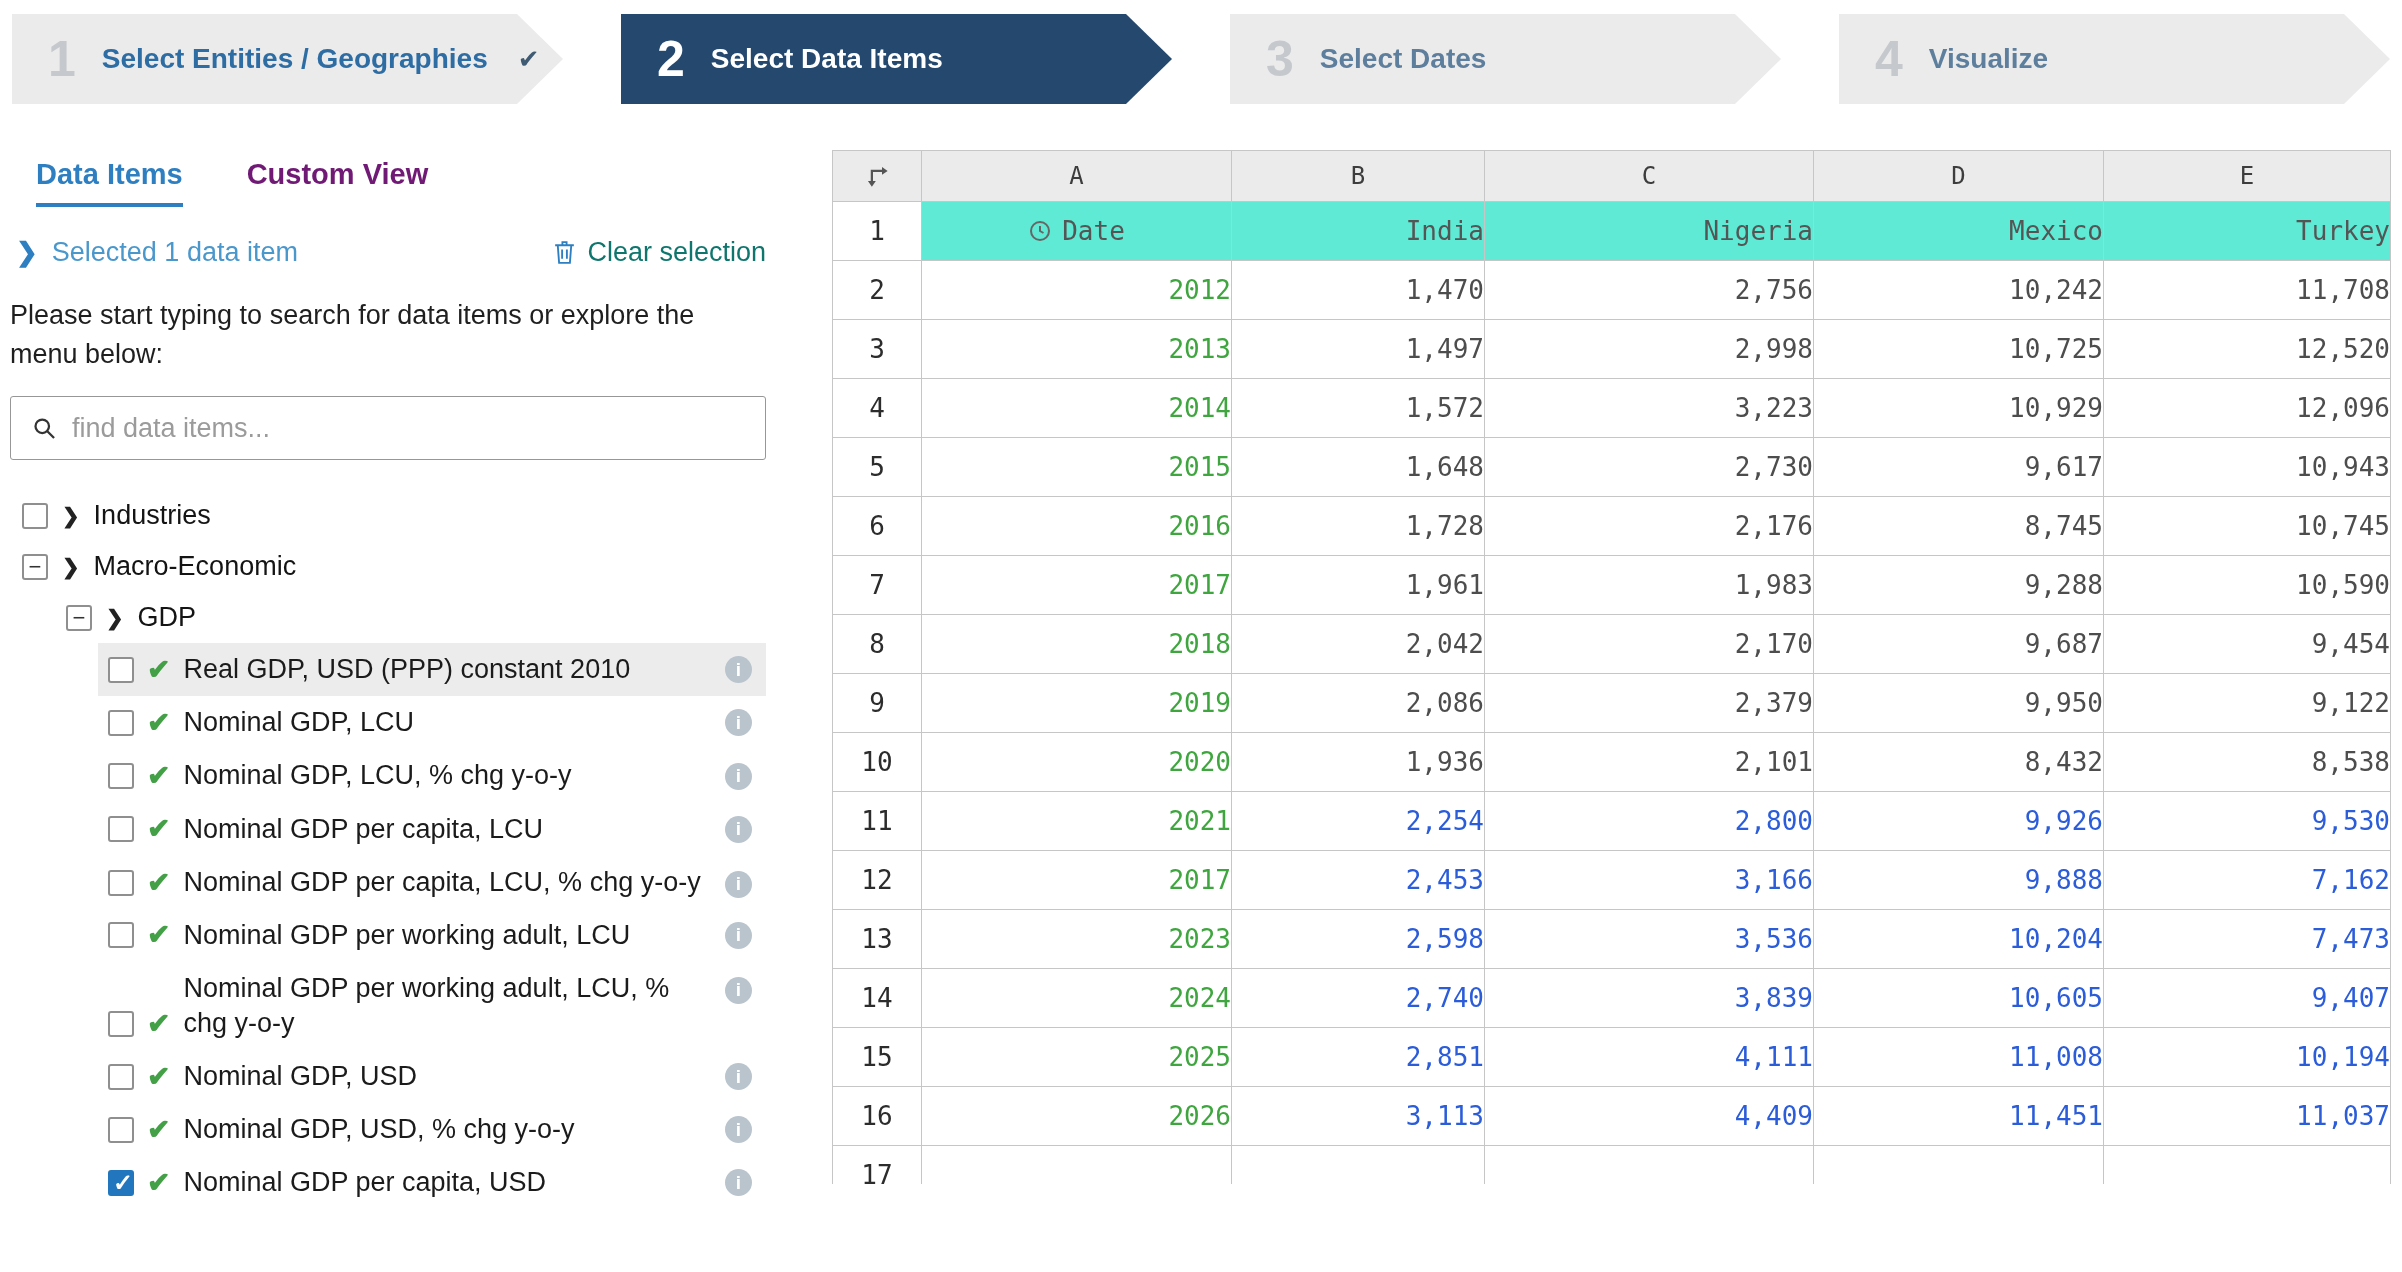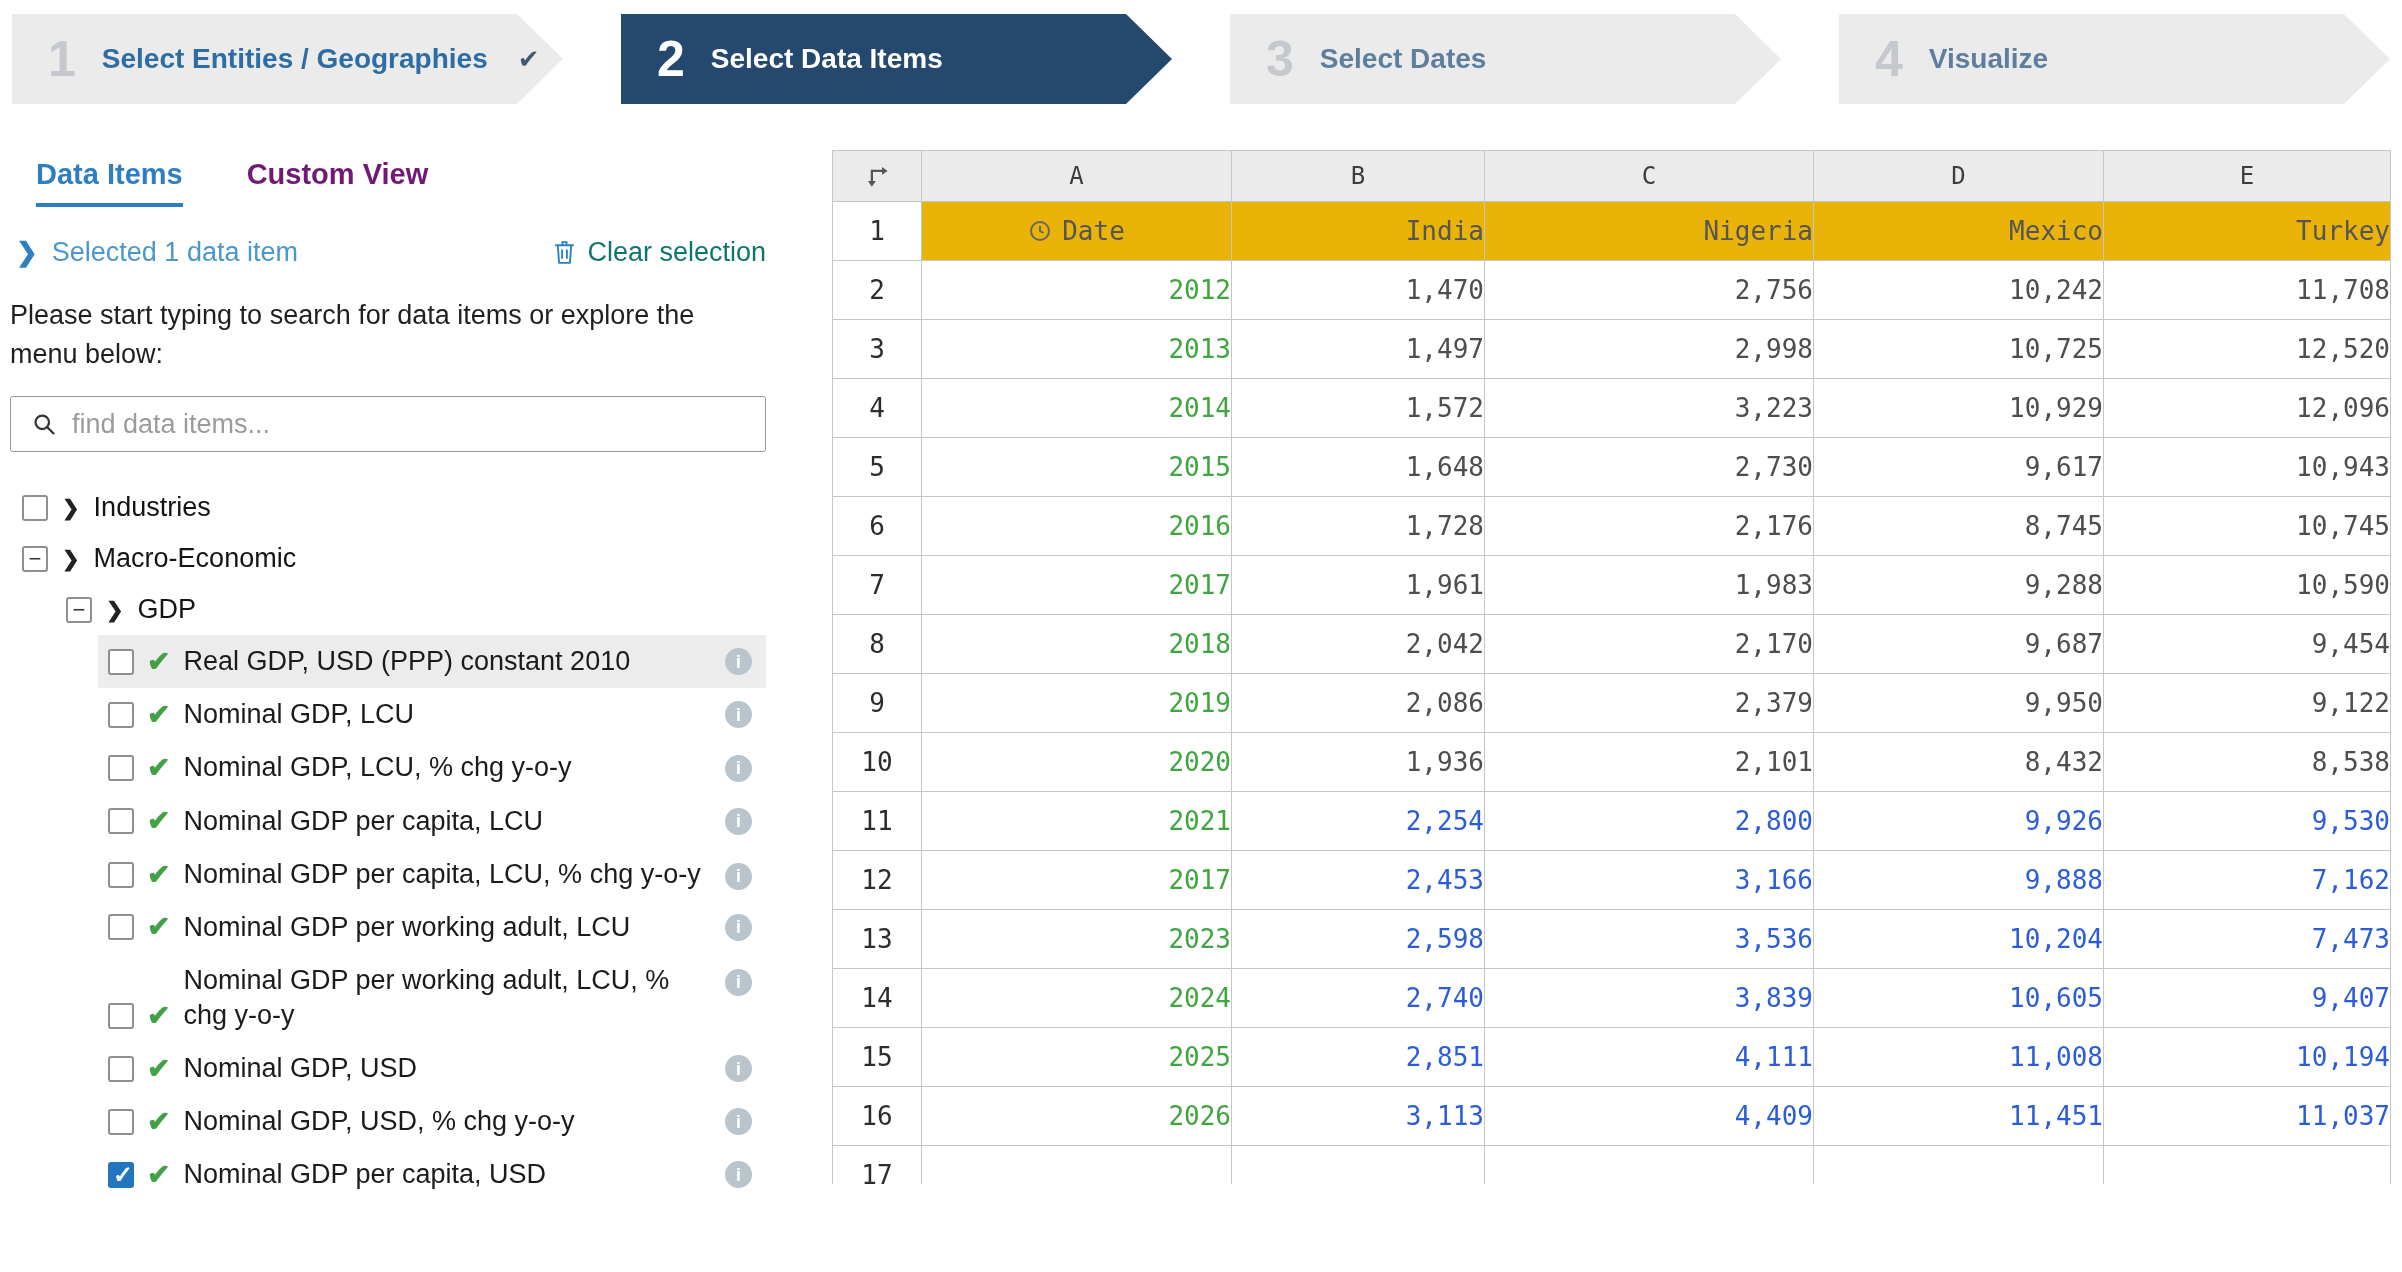--- a/index.html
+++ b/index.html
@@ -28,21 +28,21 @@
   .tab.active { color:#2e7fc1; border-bottom-color:#2e7fc1; }
 
   .selection-row { margin-top:30px; display:flex; align-items:center; padding-left:6px; }
   .sel-chev { color:#2e7fc1; font-weight:bold; font-size:26px; margin-right:14px; }
   .sel-text { color:#4a97cc; font-size:27px; }
   .clear-btn { margin-left:auto; display:flex; align-items:center; gap:10px;
                color:#0f766e; font-size:27px; cursor:pointer; }
 
   .instructions { margin-top:28px; font-size:27px; color:#1f1f1f; line-height:1.45; }
 
-  .searchbox { margin-top:22px; height:56px; border:1px solid #979797; border-radius:3px;
+  .searchbox { margin-top:22px; height:64px; border:1px solid #979797; border-radius:3px;
                display:flex; align-items:center; padding:0 20px; gap:14px; background:#fff; }
   .searchbox input { border:none; outline:none; flex:1; font-size:27px; color:#333;
                      font-family:"Liberation Sans", sans-serif; }
   .searchbox input::placeholder { color:#9b9b9b; }
 
   .tree { margin-top:30px; font-size:27px; color:#141414; }
   .tnode { display:flex; align-items:center; gap:14px; padding:10px 0 10px 12px; }
   .tnode.lvl1 { padding-left:56px; }
   .cbox { width:26px; height:26px; border:2px solid #8f8f8f; border-radius:3px;
           background:#fff; flex:0 0 26px; position:relative; }
@@ -73,21 +73,21 @@
   table.grid { border-collapse:collapse; table-layout:fixed; width:1558px;
                font-family:"DejaVu Sans Mono", monospace; }
   table.grid th, table.grid td { border:1px solid #c6c6c6; height:59px; padding:0;
                                  font-weight:normal; font-size:26px; overflow:hidden;
                                  white-space:nowrap; }
   tr.letters th { height:51px; background:#ebebeb; color:#3d3d3d; font-size:24px;
                   text-align:center; }
   th.corner { background:#ebebeb; }
   .corner-inner { display:flex; align-items:center; justify-content:center; }
   td.rownum { background:#ffffff; color:#2c2c2c; text-align:center; font-size:25px; }
-  td.ghead { background:#eab308; color:#555; }
+  td.ghead { background:#5eead4; color:#555; }
   td.entity { text-align:right; padding-right:16px; }
   .datecell { display:flex; align-items:center; justify-content:center; gap:10px; color:#555; }
   td.year { color:#3fa63f; text-align:right; }
   td.val { color:#4d4d4d; text-align:right; padding-right:16px; }
   tr.forecast td.val { color:#2b5cd9; }
 </style>
 </head>
 <body>
 
 <div class="page">

